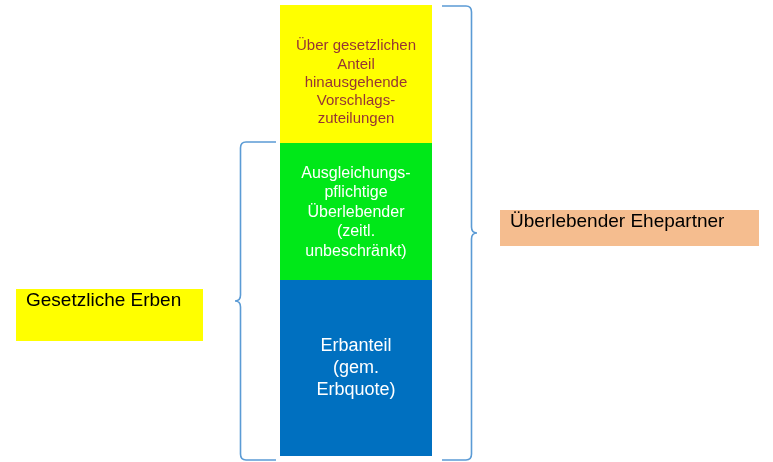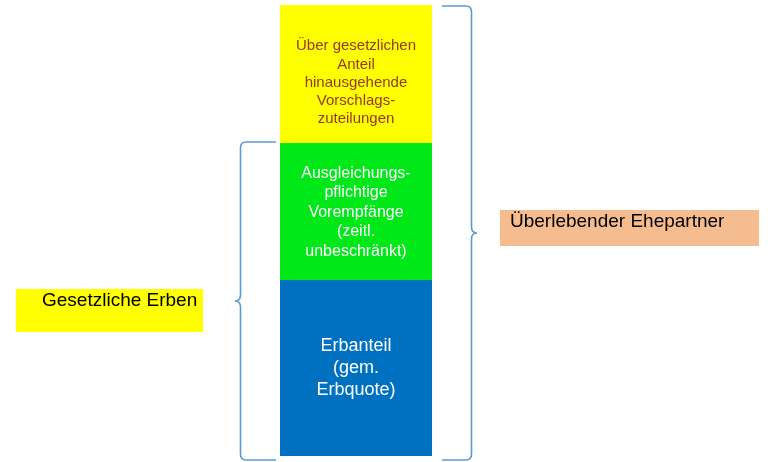--- a/index.html
+++ b/index.html
@@ -72,24 +72,24 @@
     position: absolute;
     box-sizing: border-box;
     display: flex;
     color: #000000;
     white-space: nowrap;
   }
   .label-left {
     left: 16px;
     top: 289px;
     width: 187px;
-    height: 43px;
+    height: 52px;
     background: #ffff00;
     font-size: 19px;
-    padding-left: 26px;
+    padding-left: 10px;
   }
   .label-right {
     left: 500px;
     top: 210px;
     width: 259px;
     height: 36px;
     background: #f5bd8f;
     font-size: 19px;
     padding-left: 10px;
   }
@@ -130,21 +130,21 @@
       <span class="txt">Über gesetzlichen
 Anteil
 hinausgehende
 Vorschlags-
 zuteilungen</span>
     </div>
 
     <div class="block block-green">
       <span class="txt">Ausgleichungs-
 pflichtige
-Vorempfänge
+Überlebender
 (zeitl.
 unbeschränkt)</span>
     </div>
 
     <div class="block block-blue">
       <span class="txt">Erbanteil
 (gem.
 Erbquote)</span>
     </div>
 

